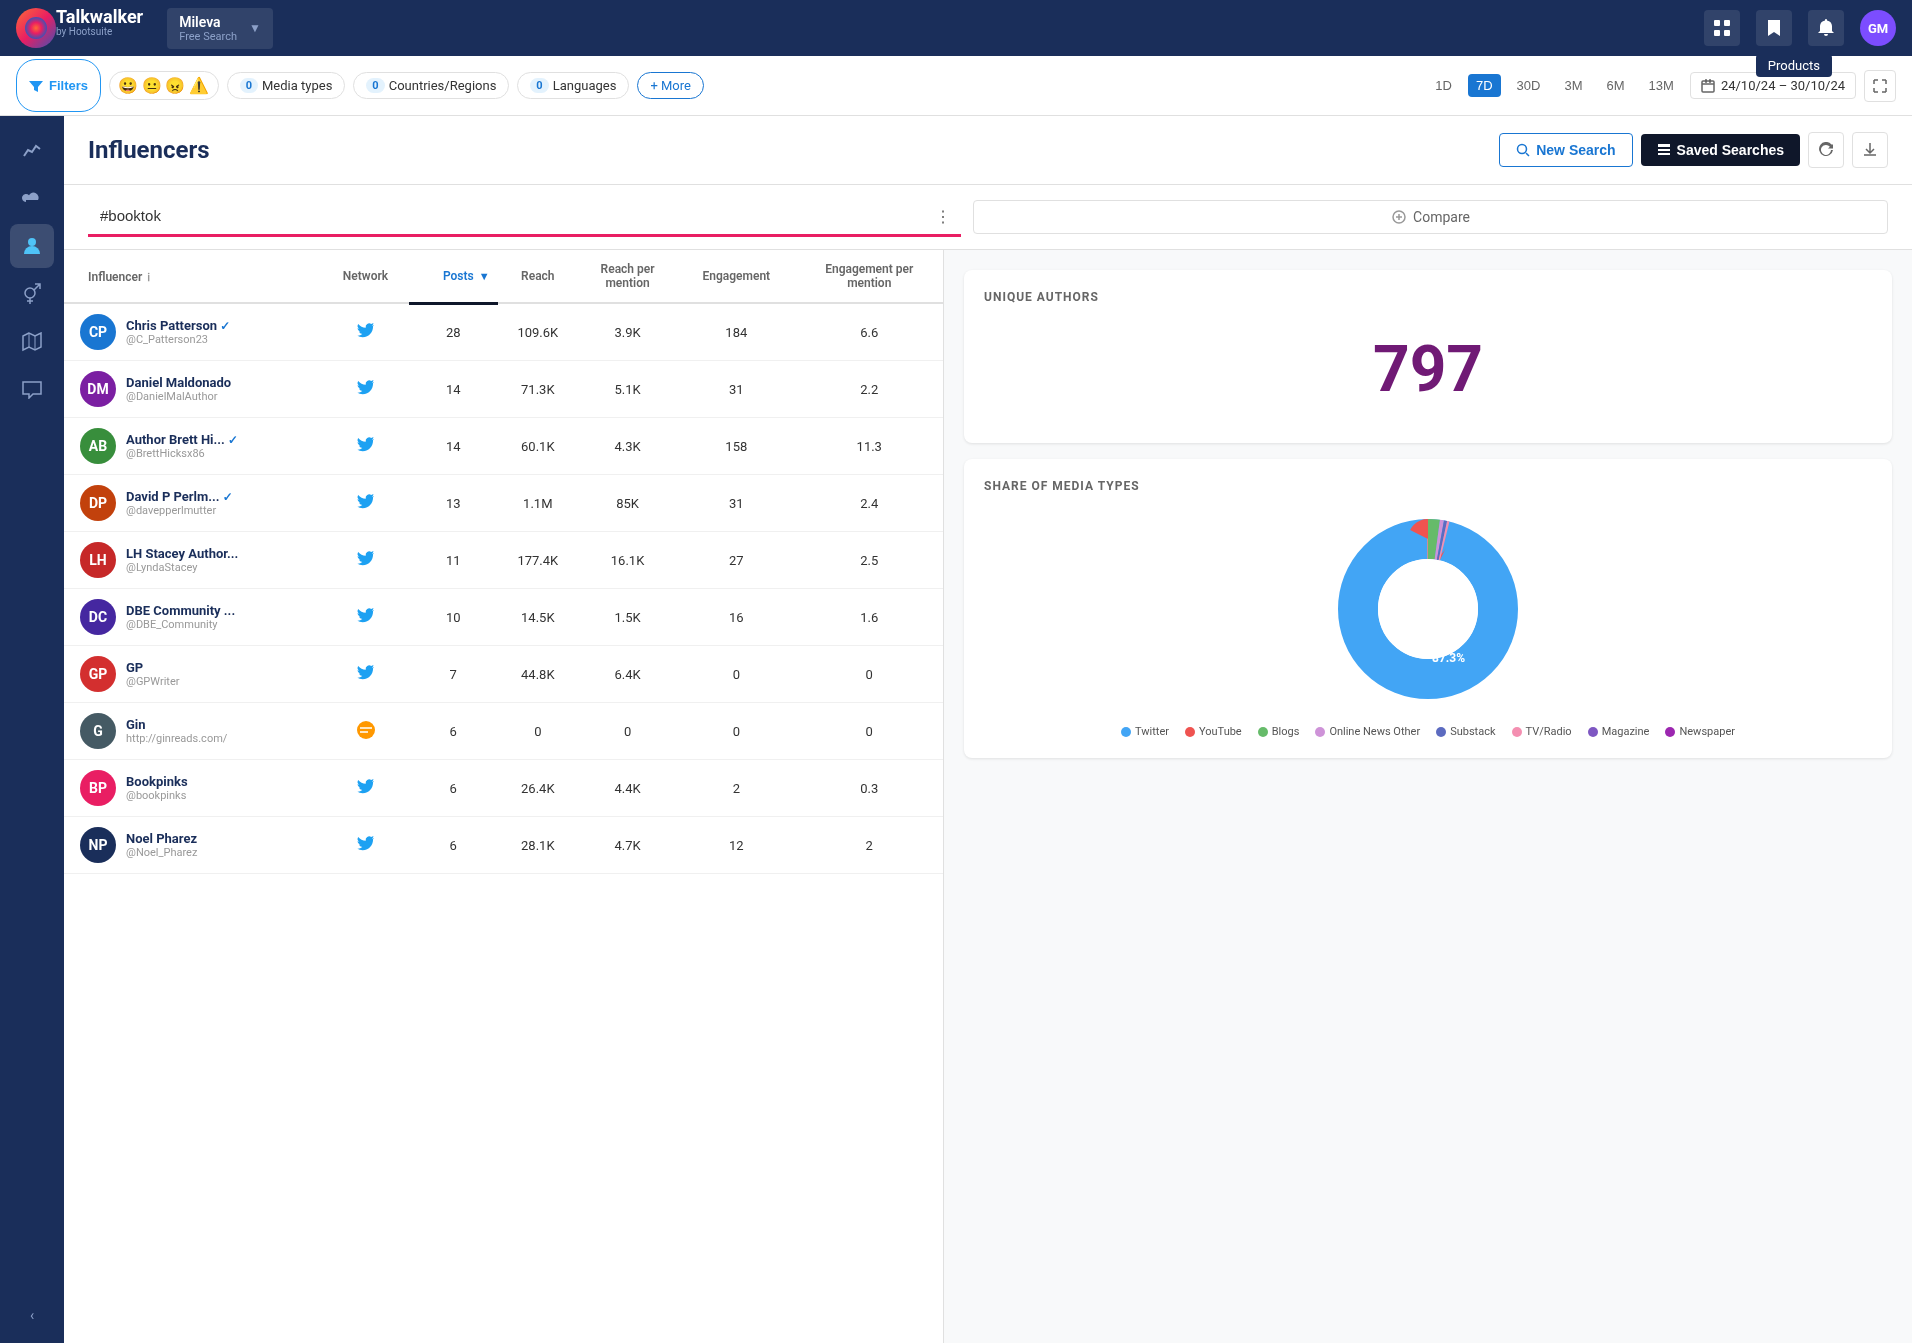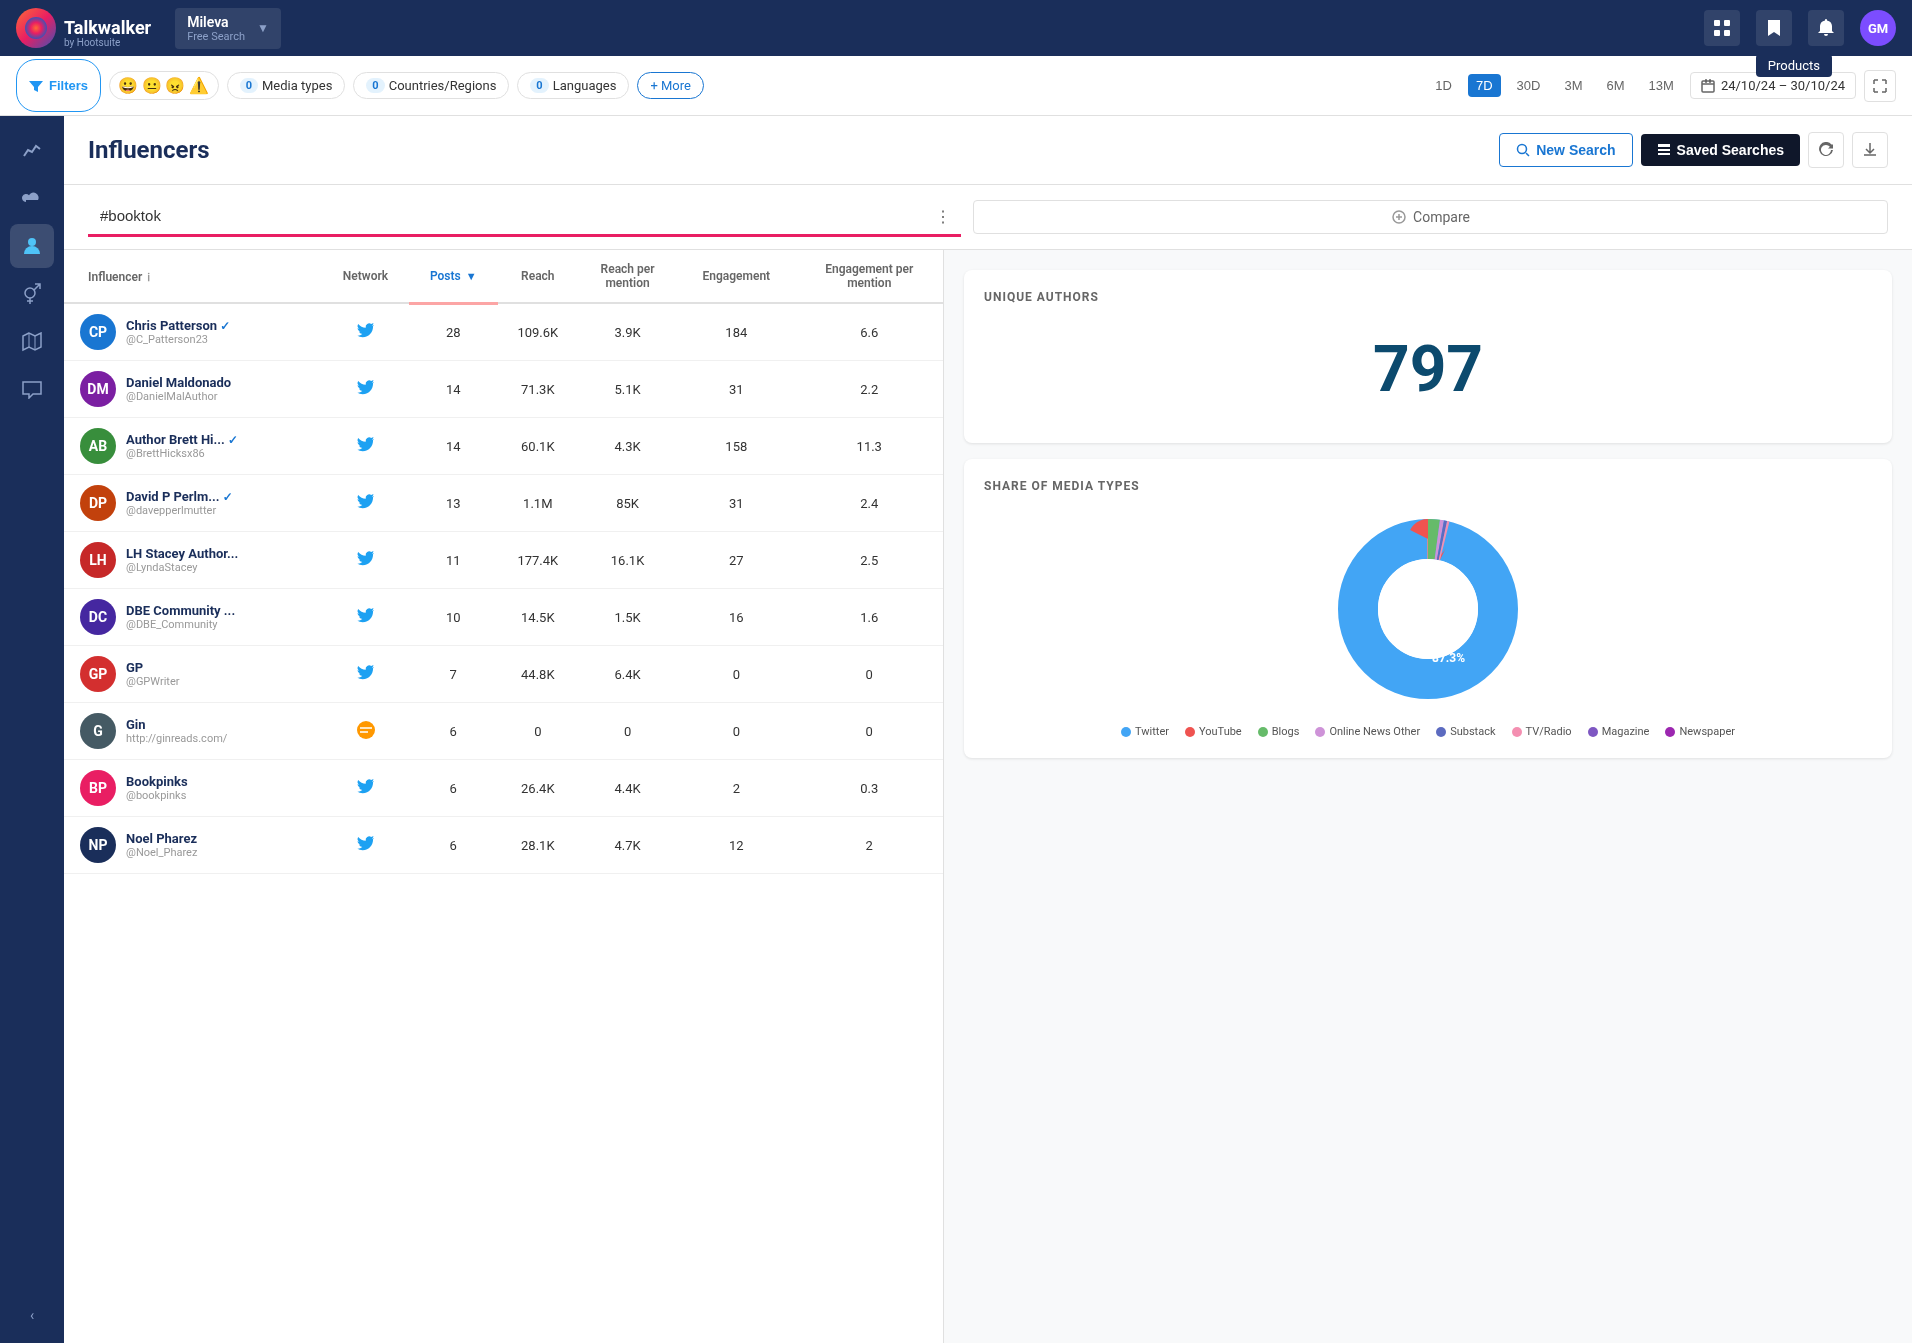--- a/index.html
+++ b/index.html
@@ -5,21 +5,21 @@
     * { box-sizing: border-box; margin: 0; padding: 0; }
     body { font-family: -apple-system, BlinkMacSystemFont, 'Segoe UI', Roboto, sans-serif; background: #f0f2f5; overflow: hidden; }
 
     
     .top-nav {
       display: flex; align-items: center;
       background: #1a2e5a;
       height: 56px; padding: 0 16px;
       position: relative; z-index: 100;
     }
-    .logo-area { display: flex; align-items: flex-end; gap: 8px; margin-right: 24px; }
+    .logo-area { display: flex; align-items: flex-start; margin-right: 24px; }
     .logo-circle {
       width: 40px; height: 40px; border-radius: 50%;
       background: linear-gradient(135deg, #ff6b35, #e91e63, #3f51b5);
       display: flex; align-items: center; justify-content: center;
       font-size: 18px; font-weight: bold; color: white;
     }
     .logo-text { color: white; font-size: 18px; font-weight: 700; line-height: 1; }
     .logo-sub { color: #8ca0c8; font-size: 10px; }
     .account-selector {
       display: flex; align-items: center; gap: 8px;
@@ -194,21 +194,21 @@
       overflow-y: auto; border-right: 1px solid #e0e0e0;
     }
     table { width: 100%; border-collapse: collapse; }
     thead tr { border-bottom: 2px solid #e0e0e0; }
     th {
       padding: 12px 8px; text-align: center;
       font-size: 12px; font-weight: 600; color: #666;
       white-space: nowrap;
     }
     th:first-child { text-align: left; padding-left: 24px; }
-    th.sorted { color: #1976d2; border-bottom: 3px solid #fca5a5; }
+    th.sorted { color: #1976d2; border-bottom: 3px solid #0f172a; text-align: right; }
     td { padding: 10px 8px; text-align: center; font-size: 13px; color: #333; }
     td:first-child { text-align: left; padding-left: 16px; }
     tbody tr { border-bottom: 1px solid #f0f0f0; }
     .influencer-cell { display: flex; align-items: center; gap: 10px; }
     .avatar-img {
       width: 36px; height: 36px; border-radius: 50%;
       background: #e0e0e0; flex-shrink: 0;
       display: flex; align-items: center; justify-content: center;
       font-size: 14px; font-weight: 700; color: white;
       overflow: hidden;
@@ -225,21 +225,21 @@
     
     .stat-card {
       background: white; border-radius: 8px; padding: 20px;
       margin-bottom: 16px; box-shadow: 0 1px 3px rgba(0,0,0,0.1);
     }
     .stat-card-title {
       font-size: 12px; font-weight: 700; color: #666;
       text-transform: uppercase; letter-spacing: 1px; margin-bottom: 12px;
     }
     .stat-number {
-      font-size: 64px; font-weight: 700; color: #0c4a6e;
+      font-size: 64px; font-weight: 700; color: #701a75;
       text-align: center; padding: 16px 0;
     }
 
     
     .media-card {
       background: white; border-radius: 8px; padding: 20px;
       box-shadow: 0 1px 3px rgba(0,0,0,0.1);
     }
     .chart-container {
       display: flex; justify-content: center; margin: 16px 0;

